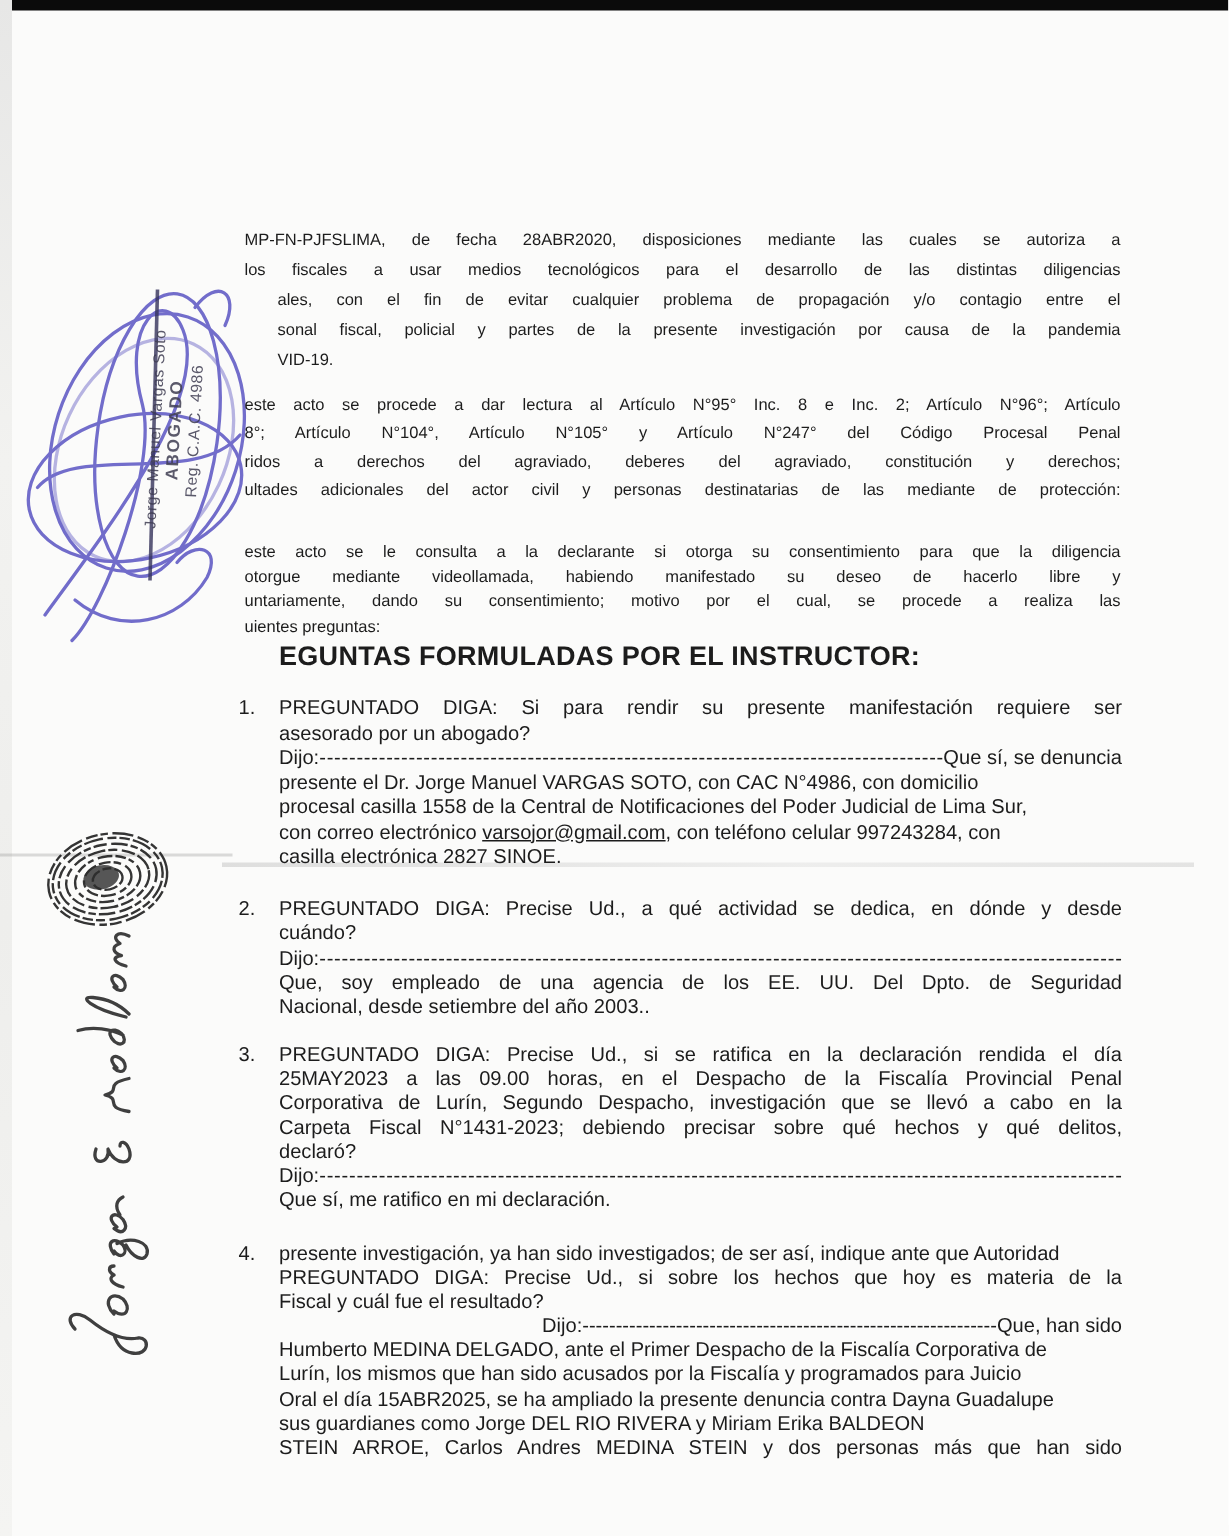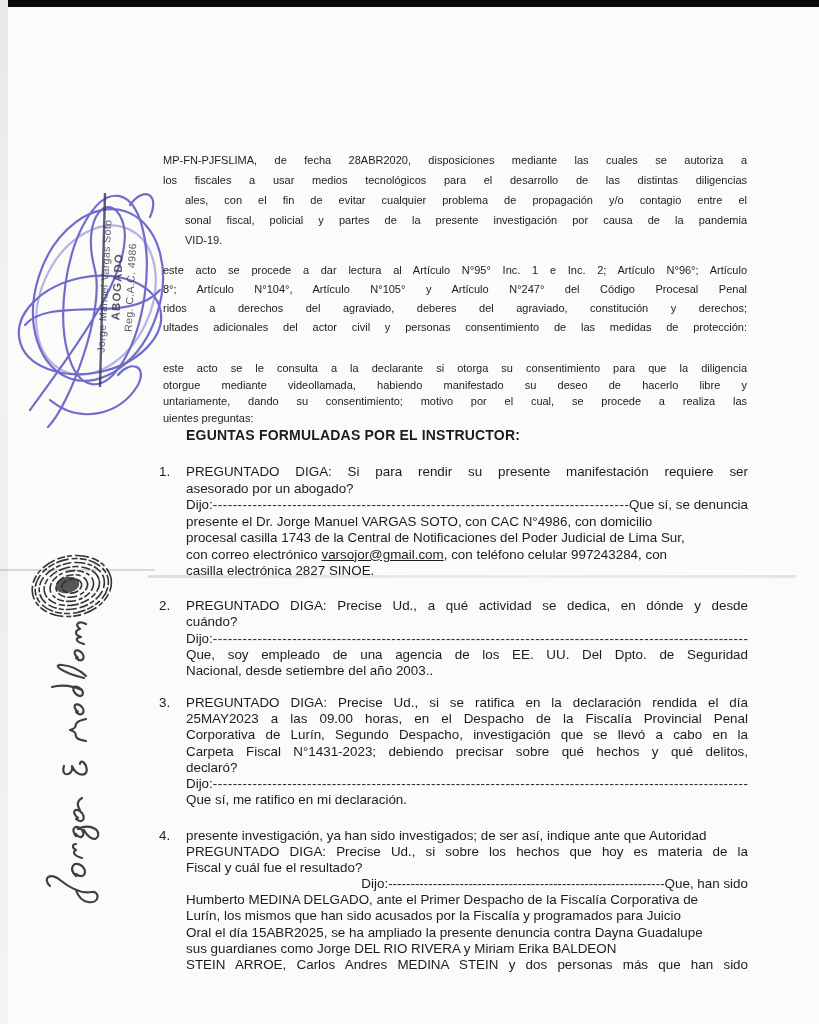--- a/index.html
+++ b/index.html
@@ -18,21 +18,21 @@
   .streak-wide { position:absolute; left:148px; top:575px; width:648px; height:3px;
     background:linear-gradient(90deg,rgba(120,120,120,.22),rgba(120,120,120,.10) 60%,rgba(120,120,120,.18)); }
   
   .ln { line-height:inherit; }
   .j  { text-align:justify; text-align-last:justify; }
   .para { position:absolute; left:163px; width:584px; font-size:11px; }
   .p1 { top:150px; line-height:20px; }
   .p2 { top:261px; line-height:19px; }
   .p3 { top:360px; line-height:16.5px; }
   .ind { padding-left:22px; }
-  .heading { position:absolute; left:186px; top:427px; font-size:14px; font-weight:bold; letter-spacing:.2px; }
+  .heading { position:absolute; left:186px; top:427px; font-size:18px; font-weight:bold; letter-spacing:.2px; }
   .question { position:absolute; left:157px; width:591px; font-size:13.4px; }
   .question .ln { padding-left:29px; }
   .qnum { position:absolute; left:2px; top:0; padding-left:0 !important; }
   .q1 { top:464px; line-height:16.5px; }
   .q2 { top:598px; line-height:16.3px; }
   .q3 { top:695px; line-height:16.2px; }
   .q4 { top:828px; line-height:16.1px; }
   .dijo { display:flex; }
   .dfill { flex:1 1 auto; overflow:hidden; white-space:nowrap; letter-spacing:.5px; }
   .dpre,.dpost { flex:0 0 auto; }
@@ -112,24 +112,24 @@
 
   <div class="para p1">
     <div class="ln j">MP-FN-PJFSLIMA, de fecha 28ABR2020, disposiciones mediante las cuales se autoriza a</div>
     <div class="ln j">los fiscales a usar medios tecnológicos para el desarrollo de las distintas diligencias</div>
     <div class="ln j ind">ales, con el fin de evitar cualquier problema de propagación y/o contagio entre el</div>
     <div class="ln j ind">sonal fiscal, policial y partes de la presente investigación por causa de la pandemia</div>
     <div class="ln ind">VID-19.</div>
   </div>
 
   <div class="para p2">
-    <div class="ln j">este acto se procede a dar lectura al Artículo N°95° Inc. 1 e Inc. 2; Artículo N°96°; Artículo</div>
+    <div class="ln j">este acto se procede a dar lectura al Artículo N°95° Inc. 8 e Inc. 2; Artículo N°96°; Artículo</div>
     <div class="ln j">8°; Artículo N°104°, Artículo N°105° y Artículo N°247° del Código Procesal Penal</div>
     <div class="ln j">ridos a derechos del agraviado, deberes del agraviado, constitución y derechos;</div>
-    <div class="ln j">ultades adicionales del actor civil y personas consentimiento de las medidas de protección:</div>
+    <div class="ln j">ultades adicionales del actor civil y personas destinatarias de las mediante de protección:</div>
   </div>
 
   <div class="para p3">
     <div class="ln j">este acto se le consulta a la declarante si otorga su consentimiento para que la diligencia</div>
     <div class="ln j">otorgue mediante videollamada, habiendo manifestado su deseo de hacerlo libre y</div>
     <div class="ln j">untariamente, dando su consentimiento; motivo por el cual, se procede a realiza las</div>
     <div class="ln">uientes preguntas:</div>
   </div>
 
   <div class="heading">EGUNTAS FORMULADAS POR EL INSTRUCTOR:</div>
@@ -137,21 +137,21 @@
   <div class="question q1">
     <span class="qnum">1.</span>
     <div class="ln j">PREGUNTADO DIGA: Si para rendir su presente manifestación requiere ser</div>
     <div class="ln">asesorado por un abogado?</div>
     <div class="ln dijo">
       <span class="dpre">Dijo:</span>
       <span class="dfill">------------------------------------------------------------------------------------------------------------------------------------------------------</span>
       <span class="dpost"> Que sí, se denuncia</span>
     </div>
     <div class="ln">presente el Dr. Jorge Manuel VARGAS SOTO, con CAC N°4986, con domicilio</div>
-    <div class="ln">procesal casilla 1743 de la Central de Notificaciones del Poder Judicial de Lima Sur,</div>
+    <div class="ln">procesal casilla 1558 de la Central de Notificaciones del Poder Judicial de Lima Sur,</div>
     <div class="ln">
       <span>con correo electrónico </span><span class="email">varsojor@gmail.com</span><span>, con teléfono celular 997243284, con</span>
     </div>
     <div class="ln">casilla electrónica 2827 SINOE.</div>
   </div>
 
   <div class="question q2">
     <span class="qnum">2.</span>
     <div class="ln j">PREGUNTADO DIGA: Precise Ud., a qué actividad se dedica, en dónde y desde</div>
     <div class="ln">cuándo?</div>

